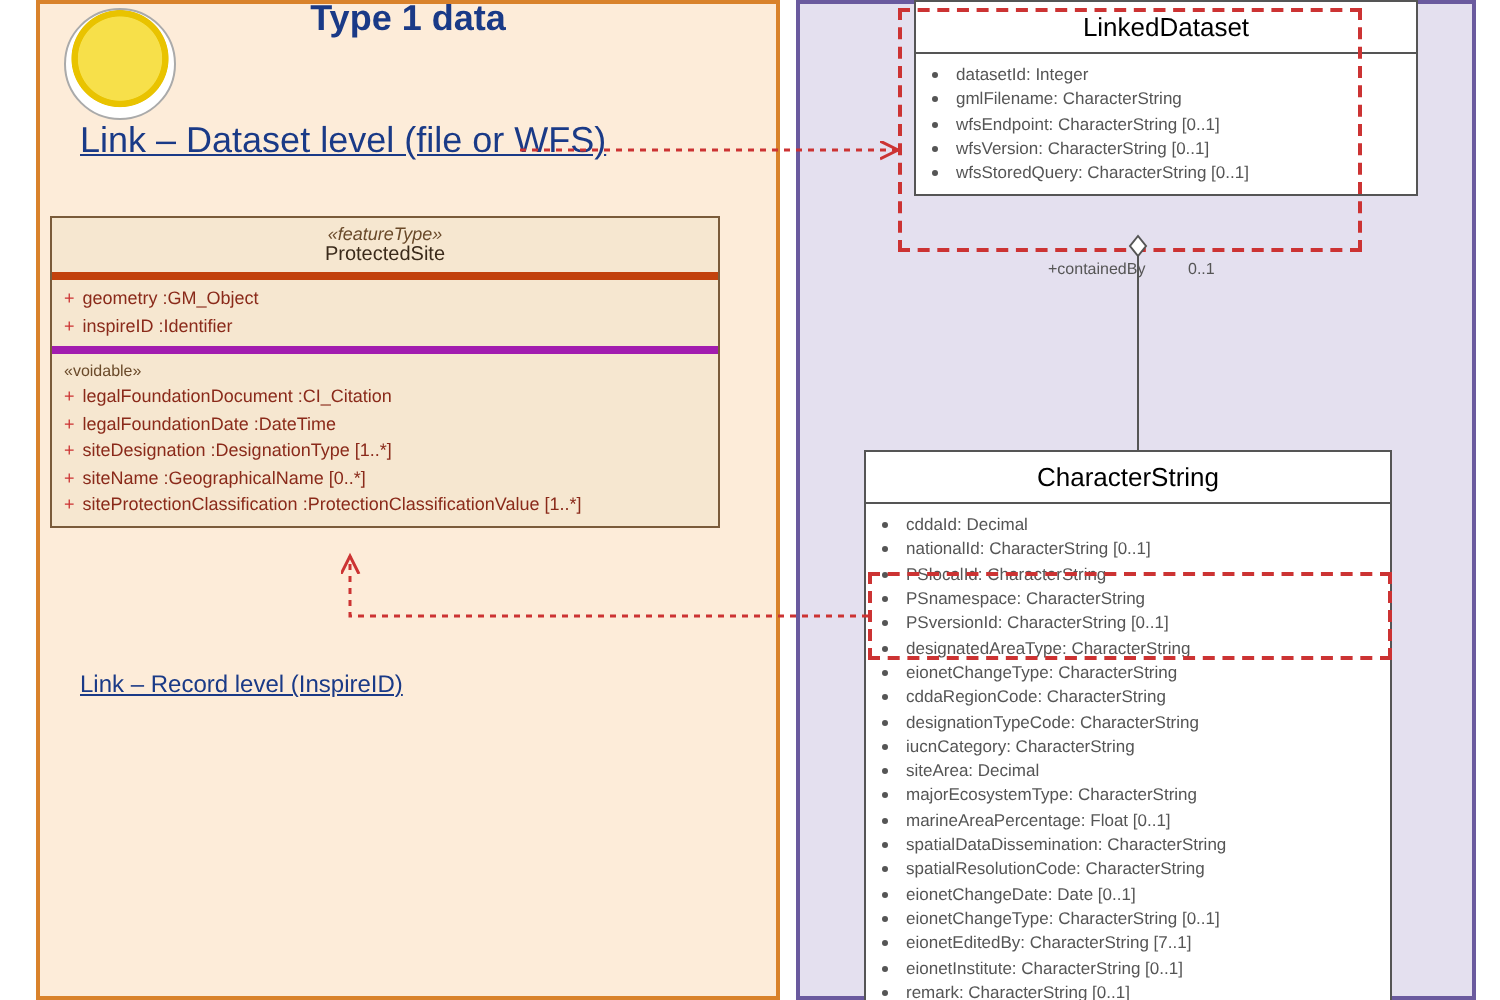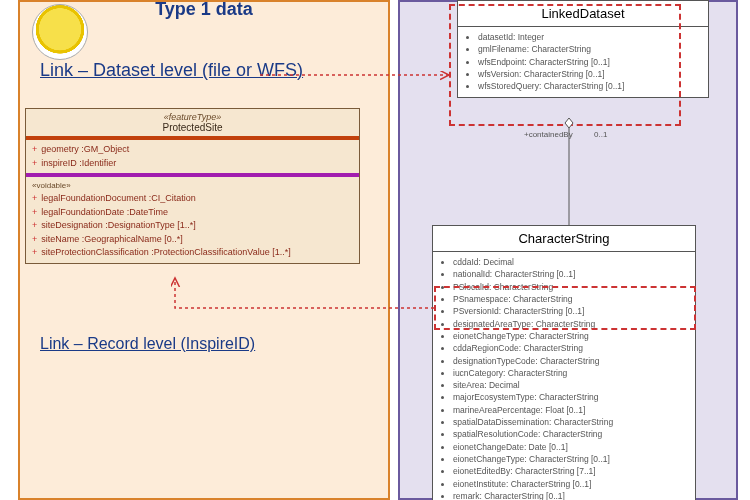--- a/index.html
+++ b/index.html
@@ -5,21 +5,21 @@
 *{box-sizing:border-box;margin:0;padding:0;font-family:Arial,sans-serif}
 body{width:750px;height:500px;background:#fff;position:relative;overflow:hidden}
 .pane{position:absolute;top:0;height:500px;border:2px solid}
 .left{left:18px;width:372px;border-color:#d9822b;background:#fdecd9}
 .right{left:398px;width:340px;border-color:#6a5a9e;background:#e4e0ef}
 .type-title{position:absolute;left:50%;transform:translateX(-50%);top:-3px;font-weight:700;font-size:18px;white-space:nowrap}
 .left .type-title{color:#1a3a87}
 .right .type-title{color:#1a3a87}
 .logo{position:absolute;top:4px;left:32px;width:56px;height:56px;border-radius:50%;background:radial-gradient(circle at 50% 45%,#f7e04a 0 52%,#e9c300 53% 60%,#fff 61% 100%);border:1px solid #aaa}
 .link1{position:absolute;top:60px;left:40px;font-size:18px;text-decoration:underline;color:#1a3a87}
-.link2{position:absolute;top:335px;left:40px;font-size:16px;text-decoration:underline;color:#1a3a87}
+.link2{position:absolute;top:335px;left:40px;font-size:12px;text-decoration:underline;color:#1a3a87}
 .umlbox{position:absolute;background:#f6e7d0;border:1px solid #7a5b3a}
 .ps-box{left:25px;top:108px;width:335px}
 .umlbox .hdr{text-align:center;font-size:10px;padding:3px 4px;border-bottom:4px solid #c2410c}
 .umlbox .hdr .stereo{font-style:italic;font-size:9px;color:#6a4a2a}
 .umlbox .hdr .name{font-weight:400;color:#3a2a1a}
 .umlbox .sec{padding:3px 6px;font-size:9px;color:#8a2a1a;border-bottom:4px solid #a21caf;line-height:1.5}
 .umlbox .sec:last-child{border-bottom:none}
 .umlbox .attr{white-space:nowrap}
 .umlbox .plus{color:#c33;margin-right:4px}
 .umlbox .voidable{font-size:8px;color:#6a4a2a}

